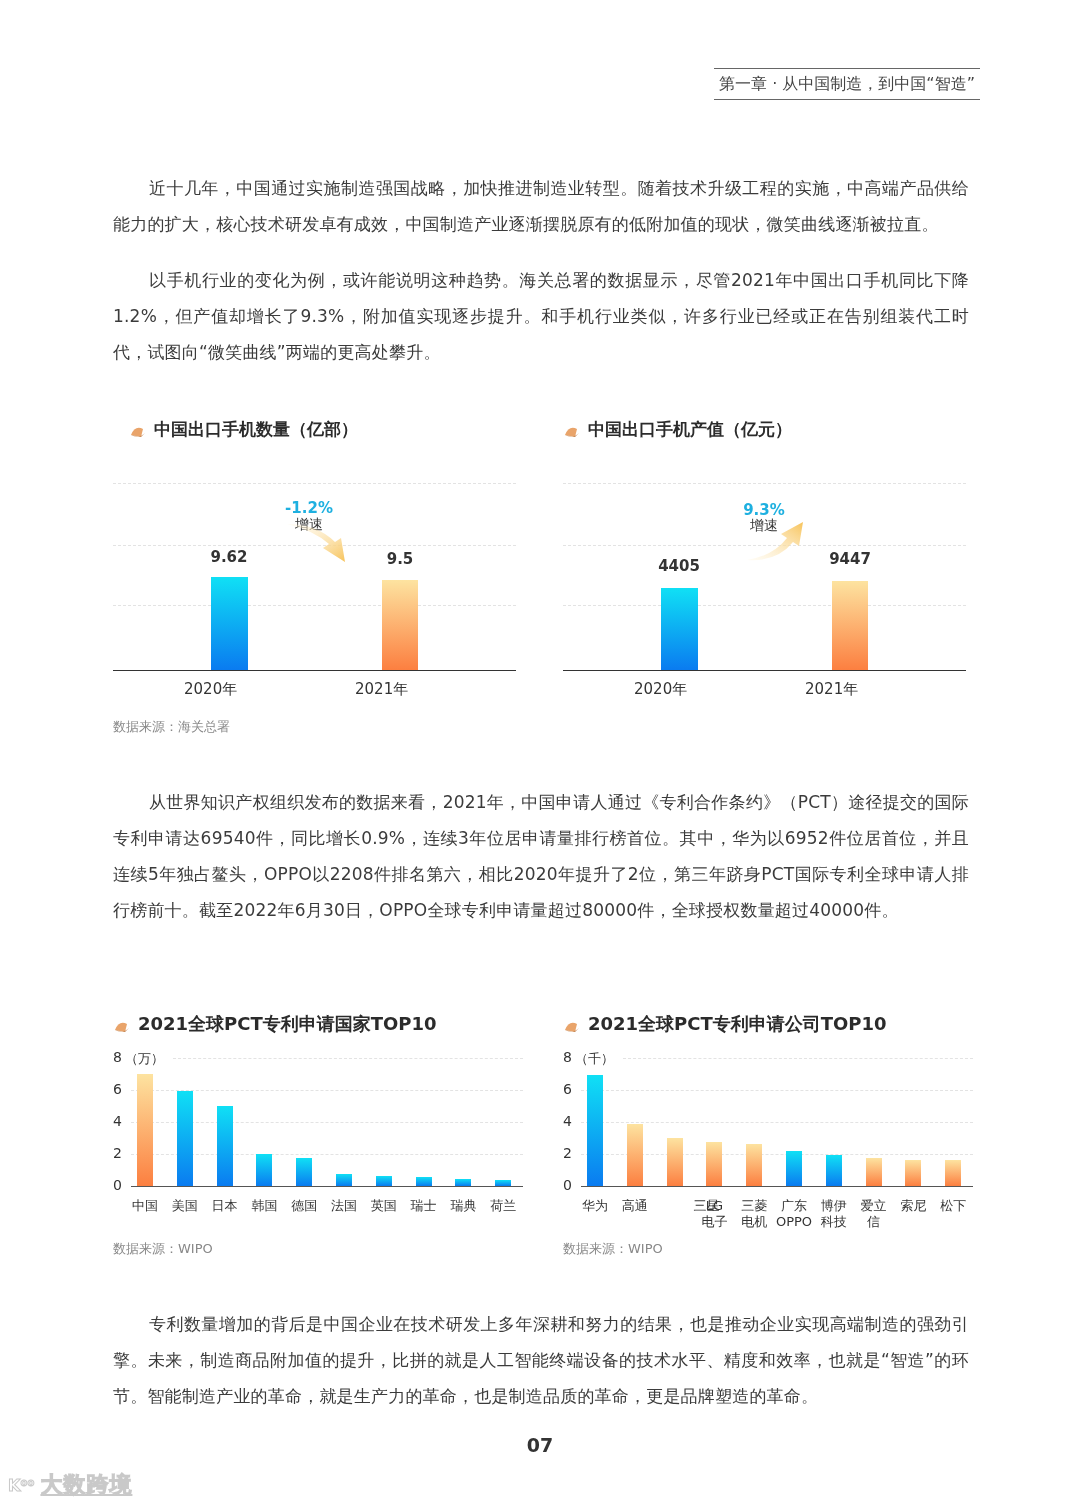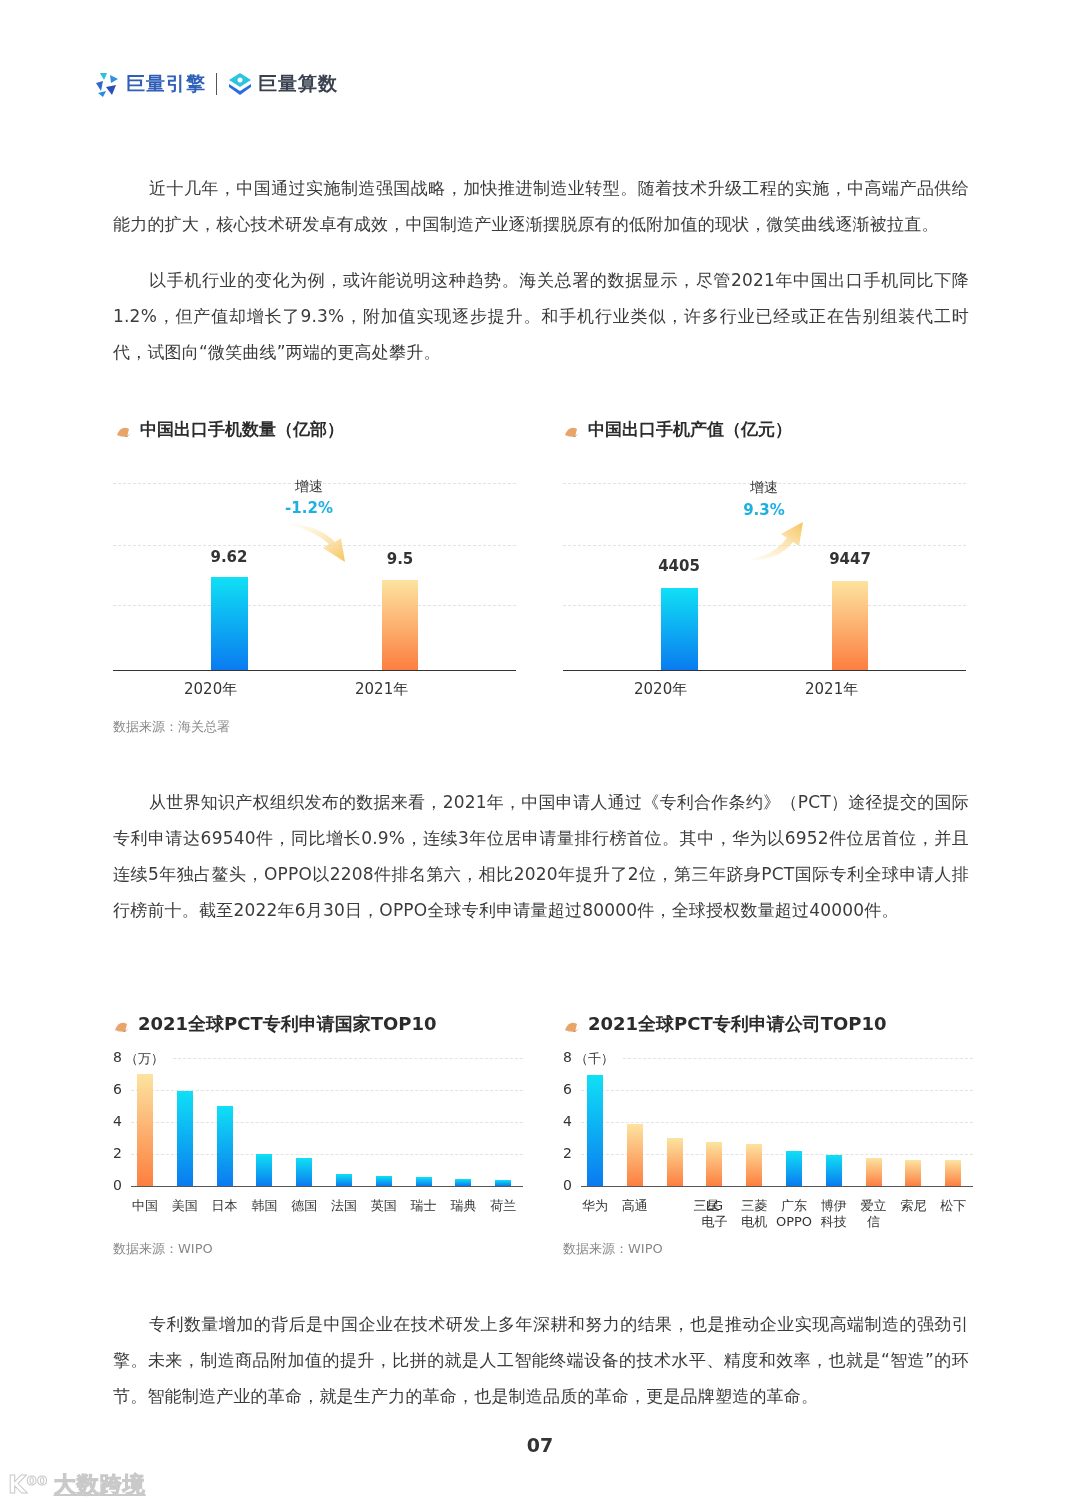--- a/index.html
+++ b/index.html
@@ -29,64 +29,44 @@
   .title-icon { width: 18px; height: 14px; margin-right: 7px; position: relative; }
 
   .chart-area { position: absolute; }
   .grid-line { position: absolute; left: 0; right: 0; height: 0; border-top: 1px dashed #e3e3e3; }
   .baseline { position: absolute; left: 0; right: 0; height: 0; border-top: 1.5px solid #333; }
   .bar { position: absolute; }
   .bar.blue { background: linear-gradient(to bottom, #10e0f5, #0a7bf0); }
   .bar.orange { background: linear-gradient(to bottom, #fde3a0, #fc7f40); }
   .bar-value { position: absolute; font-size: 15px; font-weight: bold; color: #333; text-align: center; width: 80px; }
   .x-label { position: absolute; font-size: 15px; color: #333; width: 90px; }
-  .growth-label { position: absolute; font-size: 14px; color: #333; text-align: center; width: 80px; }
+  .growth-label { position: absolute; font-size: 14px; color: #333; text-align: center; width: 80px; margin-top: 38px; }
   .growth-value { position: absolute; font-size: 15px; font-weight: bold; color: #1eb0e0; text-align: center; width: 80px; }
   .source { position: absolute; font-size: 13px; color: #888; white-space: nowrap; }
 
   .y-tick { position: absolute; font-size: 14px; color: #333; }
   .y-unit { position: absolute; font-size: 13px; color: #333; }
   .cat-label { position: absolute; font-size: 13px; color: #333; text-align: center; width: 40px; line-height: 16px; }
 
   .page-number { position: absolute; left: 0; width: 1080px; top: 1434px; text-align: center; font-size: 19px; font-weight: bold; color: #333; }
   .watermark { position: absolute; left: 8px; top: 1470px; display: flex; align-items: center; }
   .wm-text { font-size: 22px; font-weight: bold; color: #fff; -webkit-text-stroke: 1px #c9c9c9; letter-spacing: 1px; text-decoration: underline; }
-  .wm-logo { font-size: 24px; font-weight: bold; color: #fff; -webkit-text-stroke: 1px #c9c9c9; margin-right: 6px; }
+  .wm-logo { font-size: 16px; font-weight: bold; color: #fff; -webkit-text-stroke: 1px #c9c9c9; margin-right: 6px; }
 </style>
 </head>
 <body>
 
 <div class="header">
-  <div class="logo-group">
-    <div class="logo-mark">
-      <svg width="30" height="30" viewBox="0 0 30 30">
-        <path d="M8 4 L15 4 L12 11 Z" fill="#23c4d8"></path>
-        <path d="M18 6 L26 10 L19 14 Z" fill="#2f8fe0"></path>
-        <path d="M4 14 L11 12 L9 22 Z" fill="#3567c8"></path>
-        <path d="M14 18 L24 16 L20 26 Z" fill="#2a4fb5"></path>
-        <path d="M6 24 L14 22 L11 28 Z" fill="#1f8fe8"></path>
-      </svg>
-    </div>
-    <span class="logo-text">巨量引擎</span>
-    <div class="logo-divider"></div>
-    <div class="logo-mark2">
-      <svg width="26" height="26" viewBox="0 0 26 26">
-        <path d="M13 2 L24 9 L13 16 L2 9 Z" fill="#2ec4e0"></path>
-        <path d="M2 13 L13 20 L24 13 L24 16 L13 24 L2 16 Z" fill="#2a6fd8"></path>
-        <circle cx="13" cy="9" r="2.5" fill="#ffffff"></circle>
-      </svg>
-    </div>
-    <span class="logo-text2">巨量算数</span>
-  </div>
+  <div class="chapter">第一章 · 从中国制造，到中国“智造”</div>
 </div>
 
 <p class="para" style="top:170px;">近十几年，中国通过实施制造强国战略，加快推进制造业转型。随着技术升级工程的实施，中高端产品供给能力的扩大，核心技术研发卓有成效，中国制造产业逐渐摆脱原有的低附加值的现状，微笑曲线逐渐被拉直。</p>
 <p class="para" style="top:262px;">以手机行业的变化为例，或许能说明这种趋势。海关总署的数据显示，尽管2021年中国出口手机同比下降1.2%，但产值却增长了9.3%，附加值实现逐步提升。和手机行业类似，许多行业已经或正在告别组装代工时代，试图向“微笑曲线”两端的更高处攀升。</p>
 
-<div class="chart-title" style="left:115px; top:418px;">
+<div class="chart-title" style="left:129px; top:418px;">
   <span class="title-icon">
     <svg width="18" height="14" viewBox="0 0 18 14">
         <path d="M2 10 Q6 0 14 4 L12 12 Z" fill="#e9a46a"></path>
         <path d="M2 10 L12 12 L16 8 Q10 14 2 10 Z" fill="#c58a5a"></path>
       </svg>
   </span>
   <span>中国出口手机数量（亿部）</span>
 </div>
 <div class="chart-area" style="left:113px; top:470px; width:403px; height:230px;">
   <div class="grid-line" style="top:13px;"></div>

